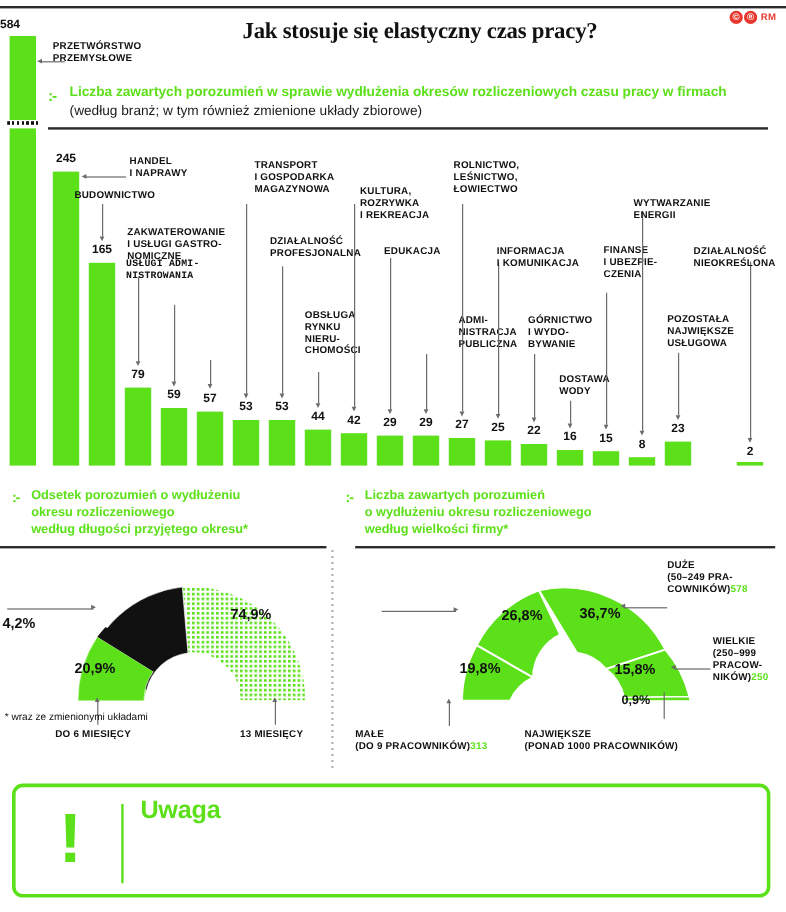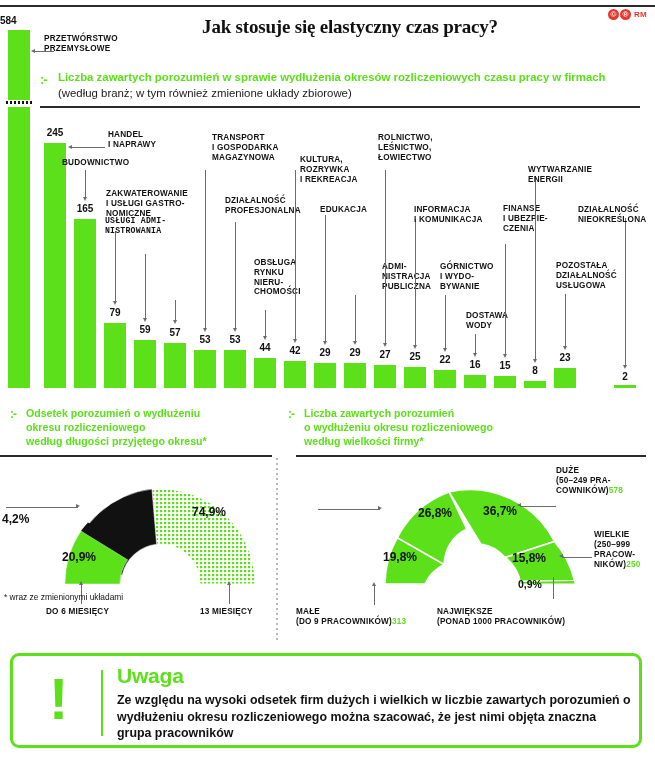--- a/index.html
+++ b/index.html
@@ -230,21 +230,21 @@
     <div class="lead lead-v" style="left:535px;top:176px;width:1px;height:183px;"></div>
     <div class="arrowhead ah-down" style="left:533px;top:359px;"></div>
     <div class="cat" style="left:528px;top:165px;">WYTWARZANIE
 ENERGII</div>
 
     <div class="bar" style="left:554px;top:368px;width:22px;height:20px;"></div>
     <div class="bar-val" style="left:546px;top:352px;width:38px;">23</div>
     <div class="lead lead-v" style="left:565px;top:294px;width:1px;height:52px;"></div>
     <div class="arrowhead ah-down" style="left:563px;top:346px;"></div>
     <div class="cat" style="left:556px;top:261px;">POZOSTAŁA
-DZIAŁALNOŚĆ
+NAJWIĘKSZE
 USŁUGOWA</div>
 
     <div class="bar" style="left:614px;top:385px;width:22px;height:3px;"></div>
     <div class="bar-val small" style="left:608px;top:371px;width:34px;">2</div>
     <div class="lead lead-v" style="left:625px;top:218px;width:1px;height:147px;"></div>
     <div class="arrowhead ah-down" style="left:623px;top:365px;"></div>
     <div class="cat" style="left:578px;top:205px;">DZIAŁALNOŚĆ
 NIEOKREŚLONA</div>
 
   </div>
@@ -349,16 +349,15 @@
 (DO 9 PRACOWNIKÓW)</span><span class="dnum">313</span></div>
 
   <div class="lead lead-v" style="left:553px;top:577px;width:1px;height:22px;"></div>
   <div class="dlab" style="left:437px;top:607px;">NAJWIĘKSZE
 (PONAD 1000 PRACOWNIKÓW)</div>
 
   <div class="uwaga">
     <div class="excl">!</div>
     <div class="uw-divider"></div>
     <div class="uw-title">Uwaga</div>
-    <div class="uw-body">Ze względu na wysoki odsetek firm dużych i wielkich w liczbie zawartych porozumień o wydłużeniu okresu rozliczeniowego można szacować, że jest nimi objęta znaczna grupa pracowników</div>
   </div>
 
 </div>
 
 </body></html>

